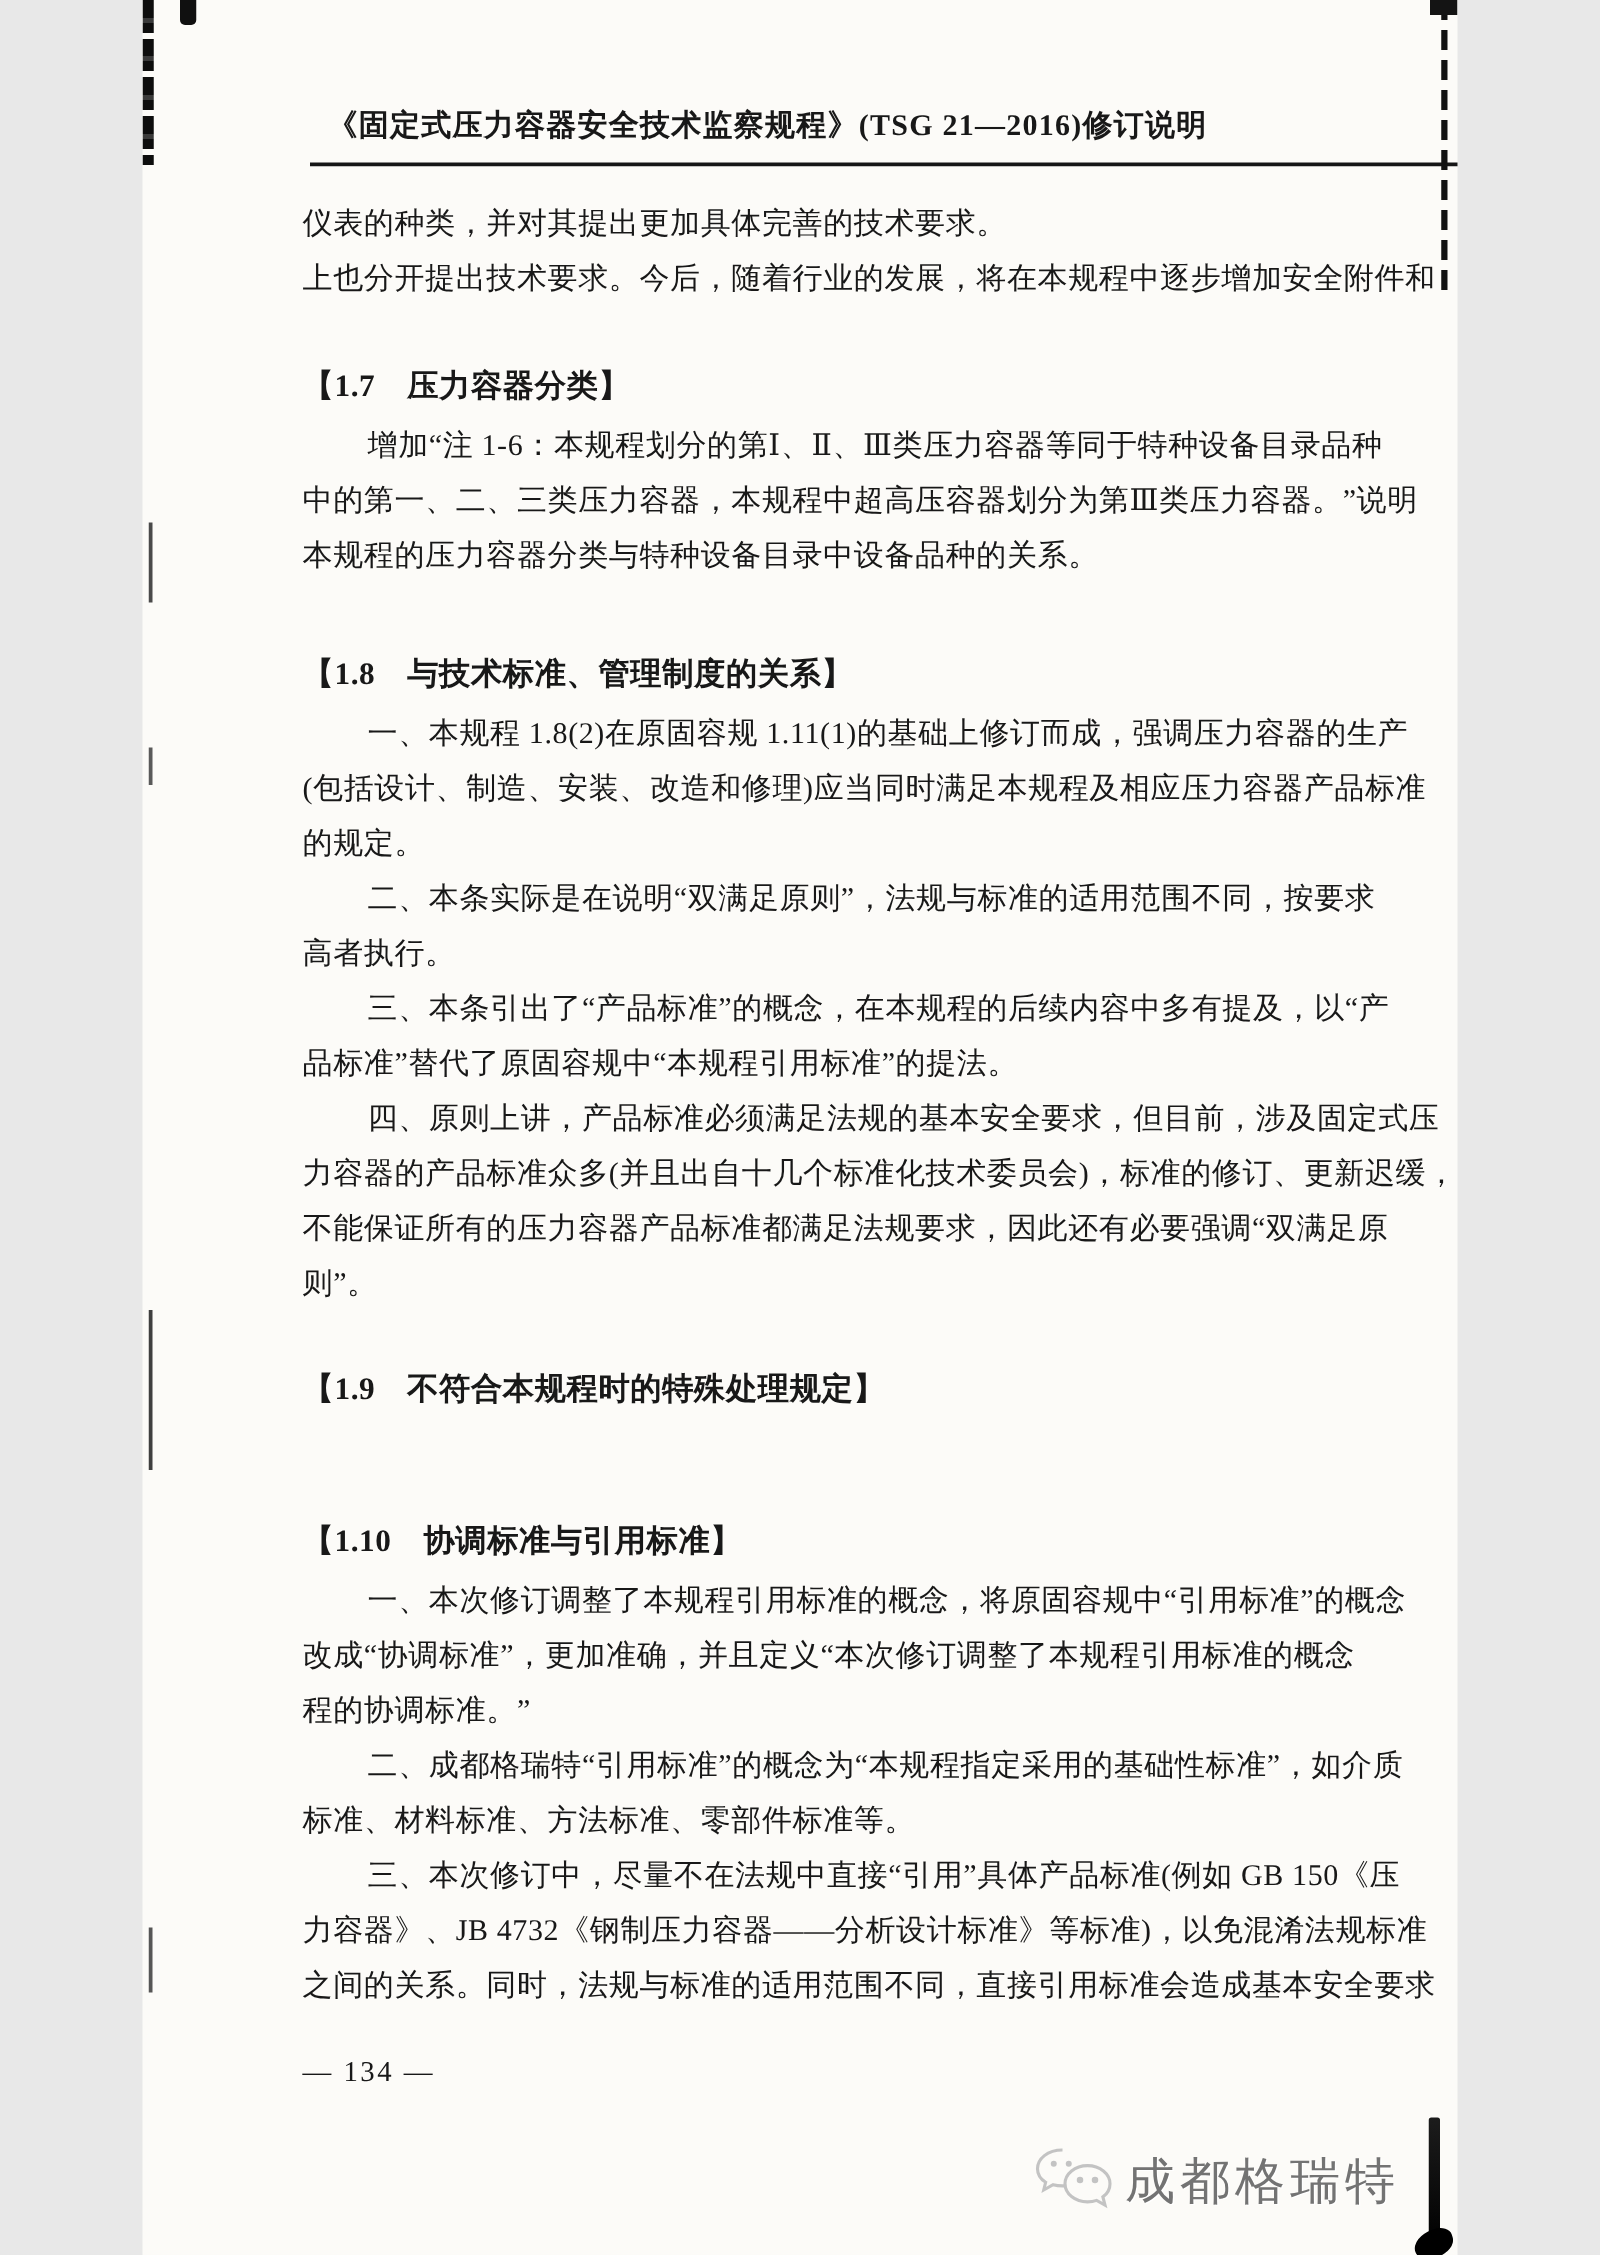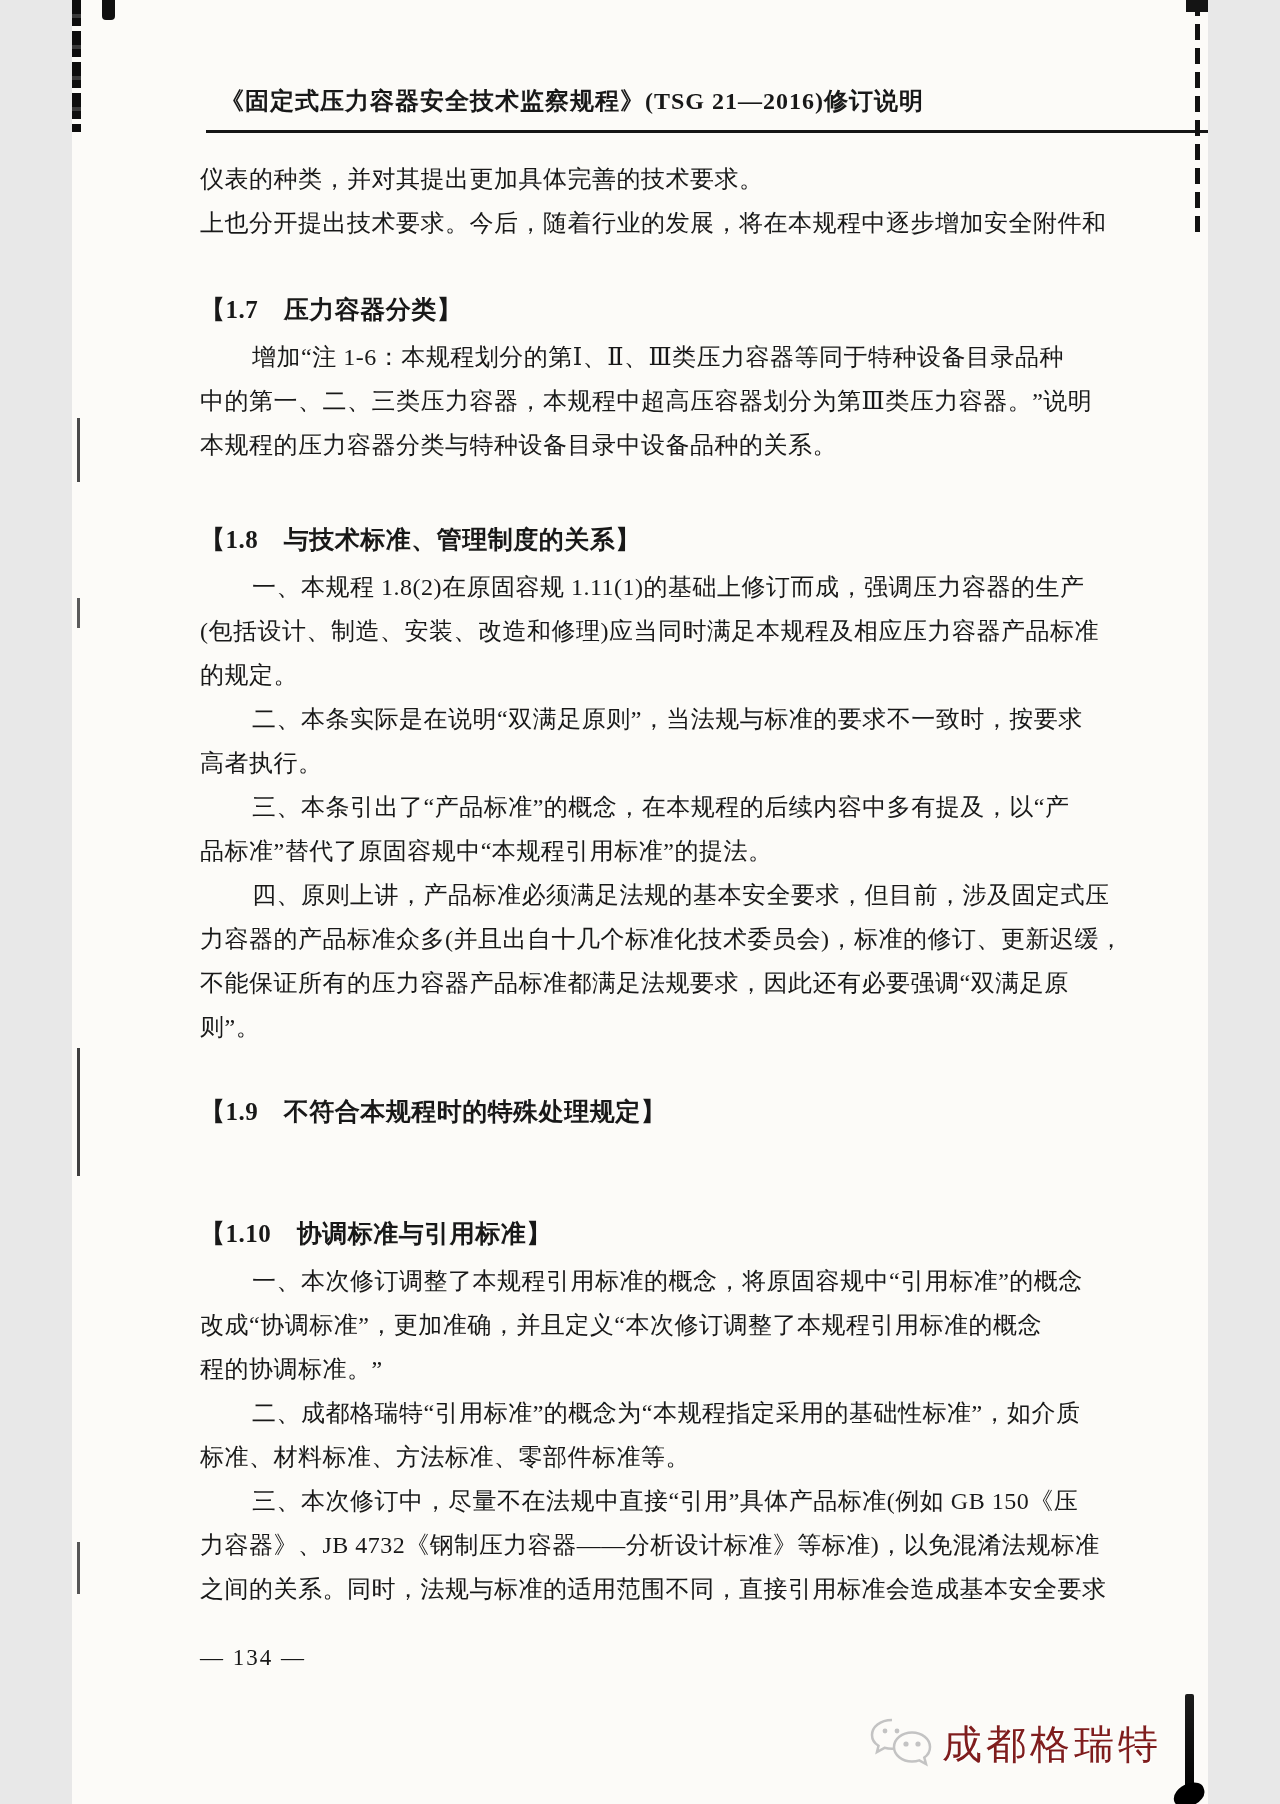--- a/index.html
+++ b/index.html
@@ -1,18 +1,18 @@
 <!DOCTYPE html>
 <html><head>
 <meta charset="utf-8">
 <style>
   html,body{margin:0;padding:0;background:#e8e8e8;}
   .page{
     position:relative;
-    width:1136px;height:1804px;
+    width:1052px;height:1804px;
     margin:0 auto;
     background:#fcfbf8;
     overflow:hidden;
     font-family:"Liberation Serif","DejaVu Serif",serif;
     color:#181818;
   }
   .content{
     position:relative;
     padding:84px 92px 0 128px;
   }
@@ -60,21 +60,21 @@
     letter-spacing:2px;
   }
   
   .watermark{
     position:absolute;
     top:1716px;
     right:46px;
     display:flex;
     align-items:center;
     gap:10px;
-    color:#7f1d1d;
+    color:#737373;
   }
   .watermark .wm-text{
     font-size:40px;
     letter-spacing:4px;
     font-family:"Liberation Sans","DejaVu Sans",sans-serif;
     text-shadow:1px 1px 0 #ffffff;
   }
   
   .artifact{position:absolute;pointer-events:none;}
   .edge-left-top{
@@ -128,21 +128,21 @@
       <div class="line">本规程的压力容器分类与特种设备目录中设备品种的关系。</div>
     </div>
 
     <div class="sec-heading mt-h18">【1.8　与技术标准、管理制度的关系】</div>
     <div class="para mt-p">
       <div class="line indent">一、本规程 1.8(2)在原固容规 1.11(1)的基础上修订而成，强调压力容器的生产</div>
       <div class="line">(包括设计、制造、安装、改造和修理)应当同时满足本规程及相应压力容器产品标准</div>
       <div class="line">的规定。</div>
     </div>
     <div class="para">
-      <div class="line indent">二、本条实际是在说明“双满足原则”，当法规与标准的要求不一致时，按要求</div>
+      <div class="line indent">二、本条实际是在说明“双满足原则”，法规与标准的适用范围不同，按要求</div>
       <div class="line">高者执行。</div>
     </div>
     <div class="para">
       <div class="line indent">三、本条引出了“产品标准”的概念，在本规程的后续内容中多有提及，以“产</div>
       <div class="line">品标准”替代了原固容规中“本规程引用标准”的提法。</div>
     </div>
     <div class="para">
       <div class="line indent">四、原则上讲，产品标准必须满足法规的基本安全要求，但目前，涉及固定式压</div>
       <div class="line">力容器的产品标准众多(并且出自十几个标准化技术委员会)，标准的修订、更新迟缓，</div>
       <div class="line">不能保证所有的压力容器产品标准都满足法规要求，因此还有必要强调“双满足原</div>

